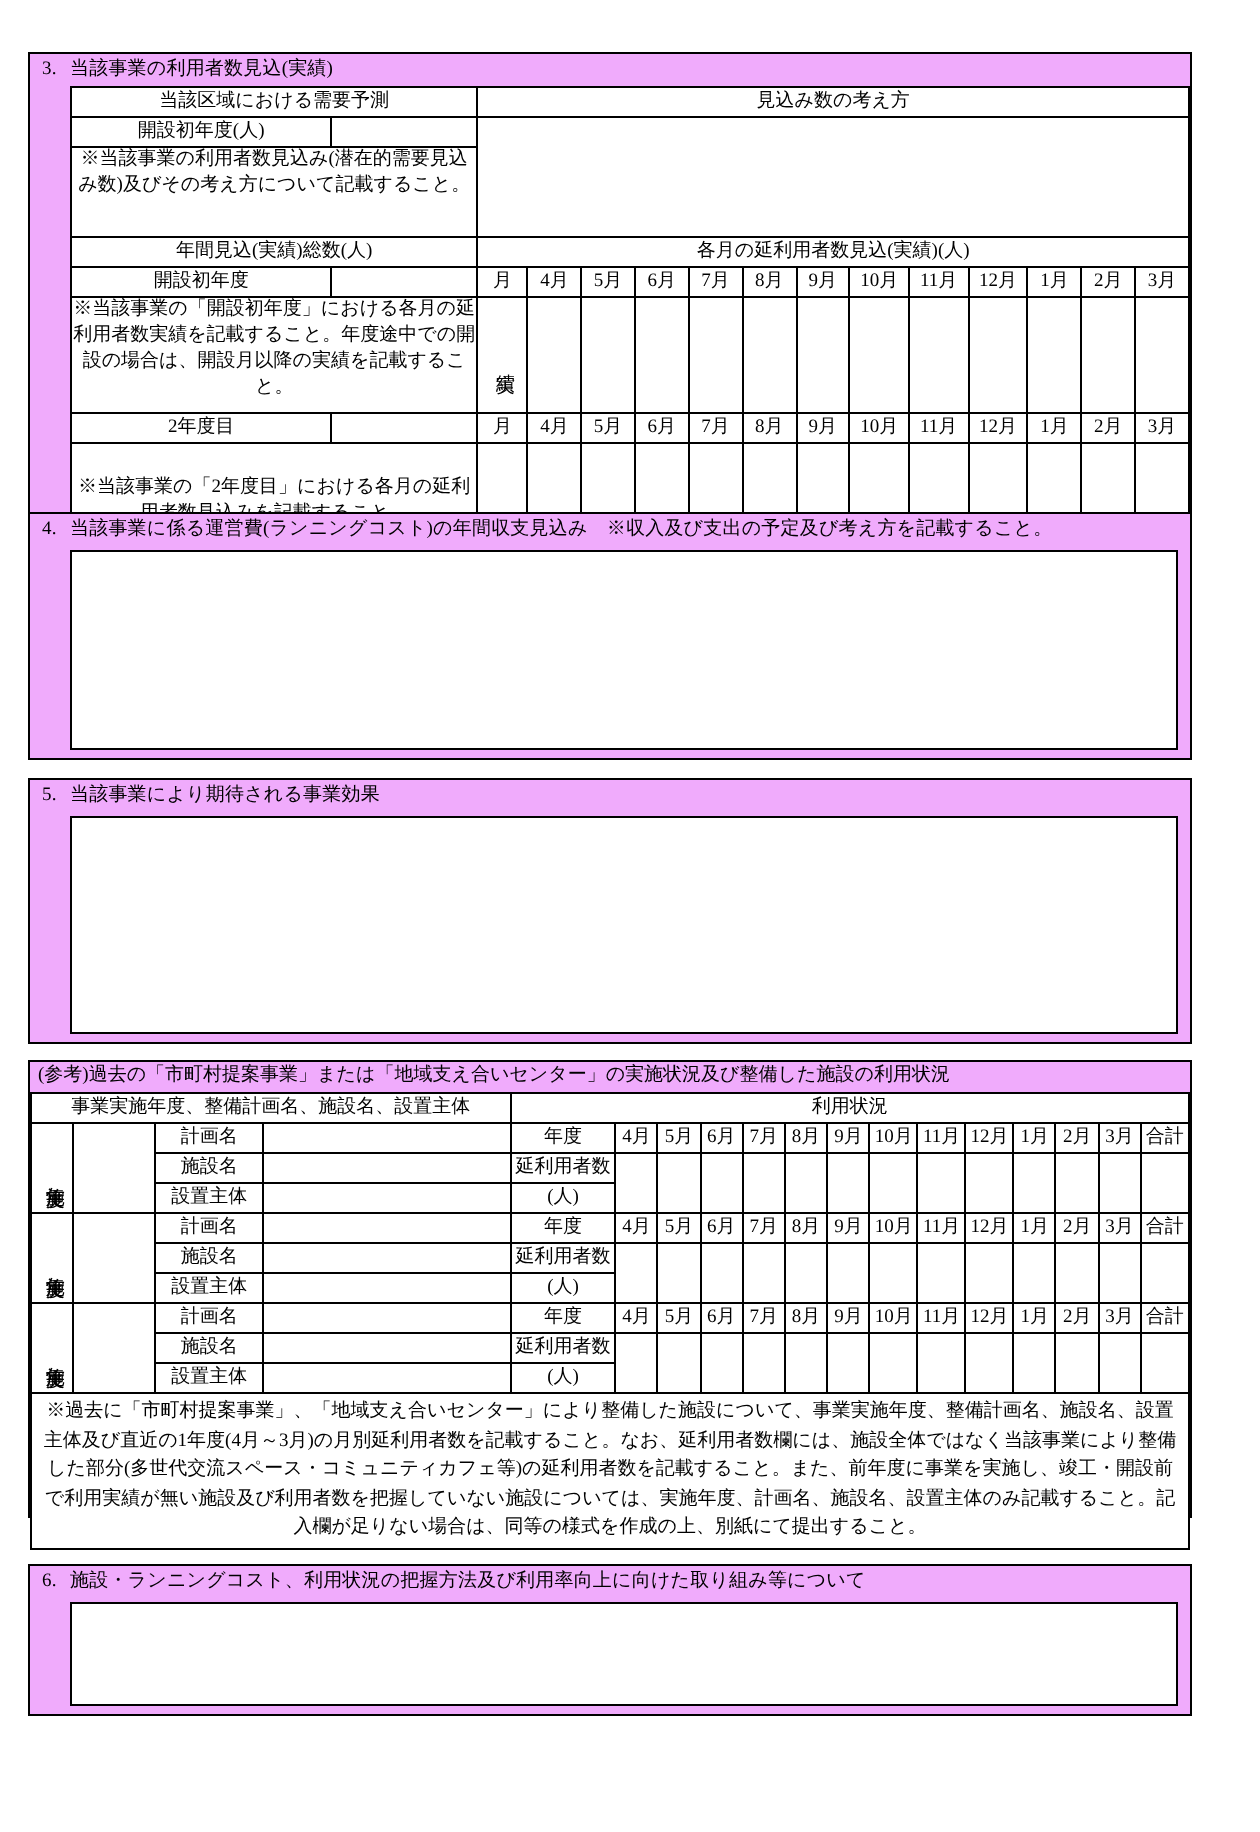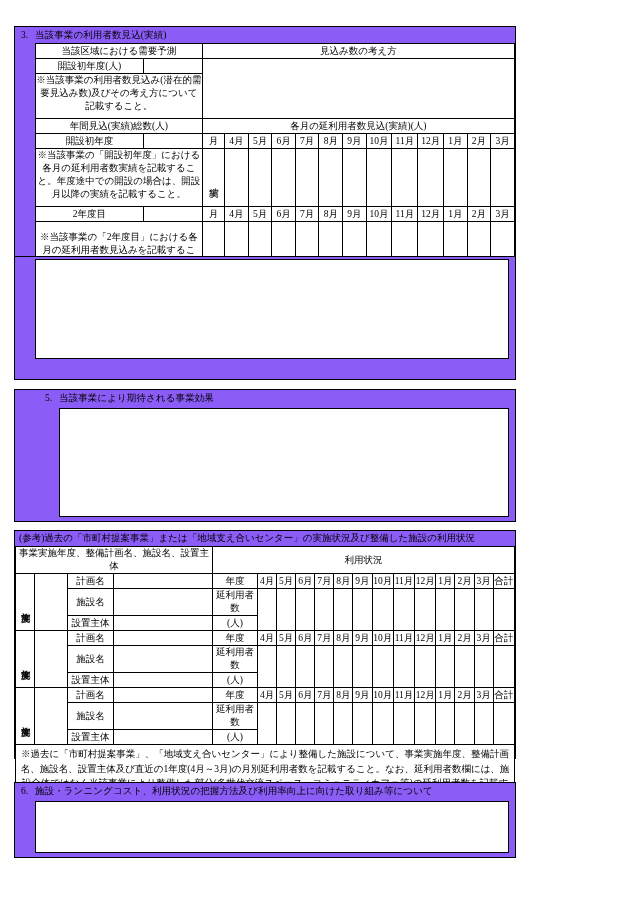--- a/index.html
+++ b/index.html
@@ -20,24 +20,24 @@
     width: 630px;
     height: 916px;
     box-sizing: border-box;
     padding: 0;
   }
 
   
   .section {
     position: absolute;
     left: 14px;
-    width: 502px;
+    width: 582px;
     border: 1px solid #000;
     box-sizing: border-box;
-    background: #8b5cf6;
+    background: #f0abfc;
   }
   .section-title {
     font-size: 9.5px;
     line-height: 14px;
     padding: 1px 0 1px 6px;
     white-space: nowrap;
     letter-spacing: 0.1px;
   }
   .section-title .num {
     display: inline-block;
@@ -83,21 +83,21 @@
   
   #sec3 { top: 26px; }
   #sec3 .body { padding: 0 0 4px 0; }
   #sec3 table.grid { margin-left: 20px; }
 
   
   #sec4 { top: 256px; height: 124px; }
   #sec4 .freebox { height: 100px; margin-top: 2px; }
 
   
-  #sec5 { top: 389px; height: 133px; padding-left: 24px; }
+  #sec5 { top: 389px; height: 133px; }
   #sec5 .freebox { height: 109px; margin-top: 2px; }
 
   
   #secref { top: 530px; height: 229px; border: 1px solid #000; }
   #secref .ref-title {
     font-size: 9.5px;
     line-height: 13px;
     padding: 1px 0 1px 4px;
     white-space: nowrap;
   }
@@ -237,20 +237,23 @@
             <td class="blank"></td>
             <td class="blank"></td>
             <td class="blank"></td>
           </tr>
         </tbody>
       </table>
     </div>
   </div>
 
   <div class="section" id="sec4">
+    <div class="section-title">
+      <span class="num">4.</span><span>当該事業に係る運営費(ランニングコスト)の年間収支見込み　※収入及び支出の予定及び考え方を記載すること。</span>
+    </div>
     <div class="freebox"></div>
   </div>
 
   <div class="section" id="sec5">
     <div class="section-title">
       <span class="num">5.</span><span>当該事業により期待される事業効果</span>
     </div>
     <div class="freebox"></div>
   </div>
 

